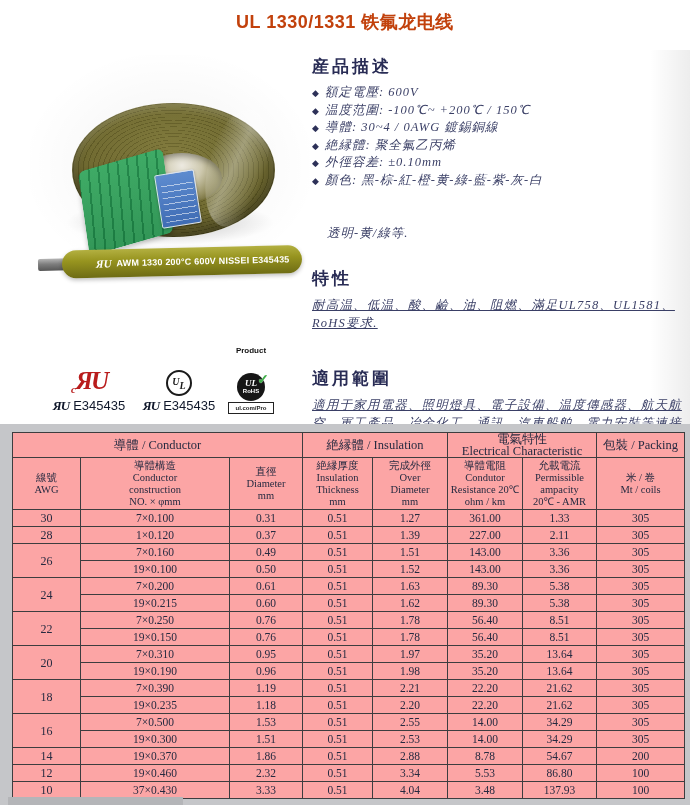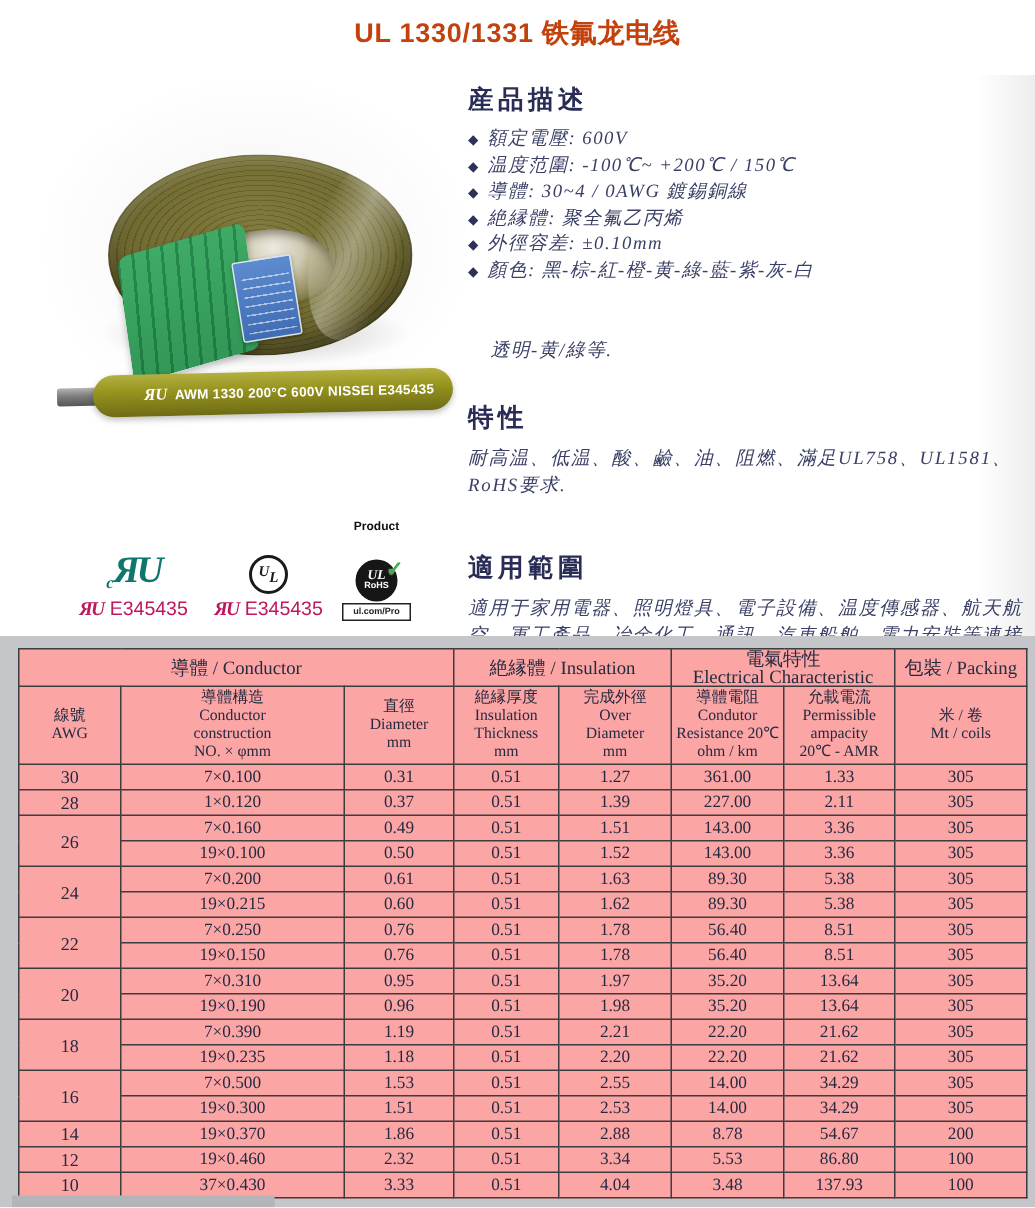--- a/index.html
+++ b/index.html
@@ -73,24 +73,24 @@
     display:flex; align-items:center; justify-content:flex-start; padding-left:34px;
     box-shadow:0 2px 4px rgba(0,0,0,0.25);
   }
   .wire-ul { color:#ffffff; font-weight:bold; font-style:italic; font-size:11px; margin-right:5px; font-family:"Liberation Serif",serif; }
   .wire-marking { color:#ffffff; font-weight:bold; font-size:9px; letter-spacing:0.2px; white-space:nowrap; }
   
   .certs { position:absolute; left:45px; top:312px; width:235px; height:62px; display:flex; align-items:flex-end; }
   .cert { text-align:center; }
   .cert-cul { width:88px; }
   .cert-ul { width:92px; }
-  .cul-logo { font-family:"Liberation Serif",serif; font-style:italic; font-weight:bold; color:#0f766e; height:30px; line-height:30px; }
+  .cul-logo { font-family:"Liberation Serif",serif; font-style:italic; font-weight:bold; color:#b91c1c; height:30px; line-height:30px; }
   .cul-logo .c-small { font-size:11px; vertical-align:-4px; }
   .cul-logo .ru { font-size:25px; letter-spacing:-2px; }
-  .file-line { margin-top:2px; font-size:13px; color:#be185d; font-family:"Liberation Sans",sans-serif; white-space:nowrap; }
+  .file-line { margin-top:2px; font-size:13px; color:#0f172a; font-family:"Liberation Sans",sans-serif; white-space:nowrap; }
   .file-line .ru-small { font-family:"Liberation Serif",serif; font-style:italic; font-weight:bold; font-size:13px; letter-spacing:-1px; margin-right:4px; }
   .ul-circle {
     width:26px; height:26px; border:2px solid #1a1a1a; border-radius:50%;
     margin:0 auto; display:flex; align-items:center; justify-content:center;
     font-family:"Liberation Serif",serif; font-weight:bold; font-style:italic; font-size:10px; color:#1a1a1a;
   }
   .ul-circle .u { position:relative; top:-2px; }
   .ul-circle .l { position:relative; top:2px; }
   .cert-rohs { width:52px; position:relative; }
   .rohs-top { font-size:8px; font-weight:bold; color:#111; }
@@ -112,21 +112,21 @@
     color:#292c55; letter-spacing:3px; height:22px;
   }
   .spec-list { margin-top:7px; margin-bottom:0; }
   .spec-line { display:flex; line-height:17.5px; font-family:"Liberation Serif",serif; font-style:italic; font-size:12.5px; color:#3a3f66; letter-spacing:1px; white-space:nowrap; }
   .spec-line .diamond { font-style:normal; font-size:9px; color:#2d3158; margin-right:5px; position:relative; top:1px; }
   .spec-line.cont { padding-left:15px;margin-top:36px; }
   .h2 { margin-top:24px; }
   .h3 { margin-top:35px; }
   .body-text {
     margin-top:7px; font-family:"Liberation Serif",serif; font-style:italic; font-size:12.5px;
-    color:#3a3f66; letter-spacing:1.2px; line-height:18px;
+    color:#3a3f66; letter-spacing:1.2px; line-height:18px;text-decoration:underline;
   }
   
   .lower { position:absolute; top:424px; left:0; width:690px; height:381px; background:#c5c6c9; }
   .lower .corner-dark { position:absolute; left:8px; bottom:0; width:175px; height:8px; background:#b4b5b8; }
   table.spec-table {
     position:absolute; left:12px; top:8px; width:672px;
     border-collapse:collapse; table-layout:fixed;
     font-family:"Liberation Serif",serif; color:#262a40; background:#fca5a5;
   }
   .spec-table th, .spec-table td { border:1px solid #3d3d3f; text-align:center; vertical-align:middle; padding:0; overflow:hidden; }

